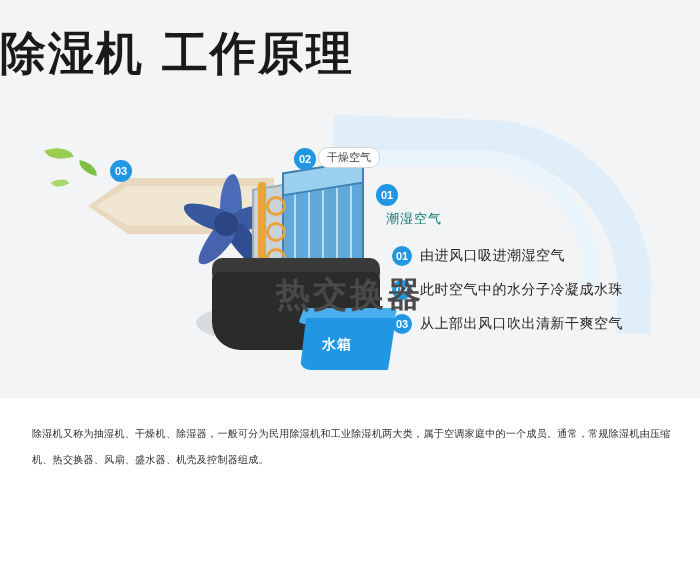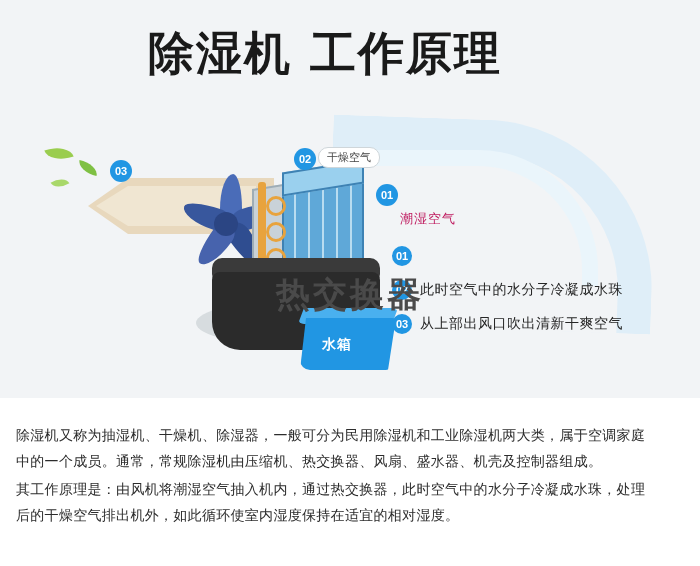--- a/index.html
+++ b/index.html
@@ -12,21 +12,21 @@
 
   
   .hero{
     position:absolute;left:0;top:0;width:700px;height:398px;
     background:#f2f4f6;
   }
   .hero-inner{position:absolute;left:0;top:0;width:700px;height:398px;}
 
   
   .title{
-    position:absolute;left:0;top:22px;width:650px;text-align:center;
+    position:absolute;left:0;top:22px;width:650px;
     font-size:46px;line-height:62px;letter-spacing:2px;
     color:#1a1a1a;font-weight:700;
     font-family:"DejaVu Sans","Liberation Sans",sans-serif;
   }
 
   
   .sweep{
     position:absolute;left:330px;top:120px;width:290px;height:175px;
     border-top:34px solid #dfeef8;
     border-right:34px solid #dfeef8;
@@ -141,22 +141,22 @@
   .badge-b01{left:376px;top:184px;}
   .badge-b02{left:294px;top:148px;}
   .badge-b03{left:110px;top:160px;}
 
   .tag-hx{
     position:absolute;left:318px;top:147px;
     background:#ffffff;border:1px solid #cfd6da;border-radius:10px;
     padding:2px 8px;font-size:11px;color:#444;white-space:nowrap;
   }
   .tag-wet{
-    position:absolute;left:400px;top:210px;
-    font-size:13px;color:#be185d;letter-spacing:1px;white-space:nowrap;
+    position:absolute;left:386px;top:210px;
+    font-size:13px;color:#0f766e;letter-spacing:1px;white-space:nowrap;
   }
 
   
   .steps{position:absolute;left:392px;top:246px;width:300px;}
   .step{display:flex;align-items:center;margin-bottom:14px;}
   .step-num{
     flex:0 0 auto;width:20px;height:20px;line-height:20px;text-align:center;
     border-radius:50%;background:#2196e3;color:#fff;font-size:11px;font-weight:700;
     margin-right:8px;
   }
@@ -167,22 +167,22 @@
     position:absolute;left:0;top:272px;width:700px;text-align:center;
     font-size:34px;font-weight:700;color:#4a4a4a;letter-spacing:3px;
     font-family:"DejaVu Sans","Liberation Sans",sans-serif;
   }
 
   
   .copy{
     position:absolute;left:0;top:404px;width:700px;height:162px;background:#ffffff;
   }
   .para{
-    position:absolute;left:16px;width:640px;
-    font-size:14px;line-height:26px;color:#2c2c2c;letter-spacing:.3px;
+    position:absolute;left:32px;width:640px;
+    font-size:10px;line-height:26px;color:#2c2c2c;letter-spacing:.3px;font-family:Liberation Mono, monospace;
   }
   .p1{top:18px;}
   .p2{top:72px;}
 </style>
 </head>
 <body>
 
 <div class="page">
 
   <div class="hero">
@@ -234,33 +234,33 @@
 
       <div class="badge badge-b01">01</div>
       <div class="badge badge-b02">02</div>
       <div class="badge badge-b03">03</div>
       <div class="tag-hx">干燥空气</div>
       <div class="tag-wet">潮湿空气</div>
 
       <div class="steps">
         <div class="step">
           <div class="step-num">01</div>
+          <div class="step-txt">由进风口吸进潮湿空气</div>
         </div>
         <div class="step">
           <div class="step-num">02</div>
           <div class="step-txt">此时空气中的水分子冷凝成水珠</div>
         </div>
         <div class="step">
           <div class="step-num">03</div>
           <div class="step-txt">从上部出风口吹出清新干爽空气</div>
         </div>
       </div>
 
       <div class="watermark">热交换器</div>
     </div>
   </div>
 
   <div class="copy">
     <div class="para p1">除湿机又称为抽湿机、干燥机、除湿器，一般可分为民用除湿机和工业除湿机两大类，属于空调家庭中的一个成员。通常，常规除湿机由压缩机、热交换器、风扇、盛水器、机壳及控制器组成。</div>
-    <div class="para p2">其工作原理是：由风机将潮湿空气抽入机内，通过热交换器，此时空气中的水分子冷凝成水珠，处理后的干燥空气排出机外，如此循环使室内湿度保持在适宜的相对湿度。</div>
   </div>
 
 </div>
 
 </body></html>

